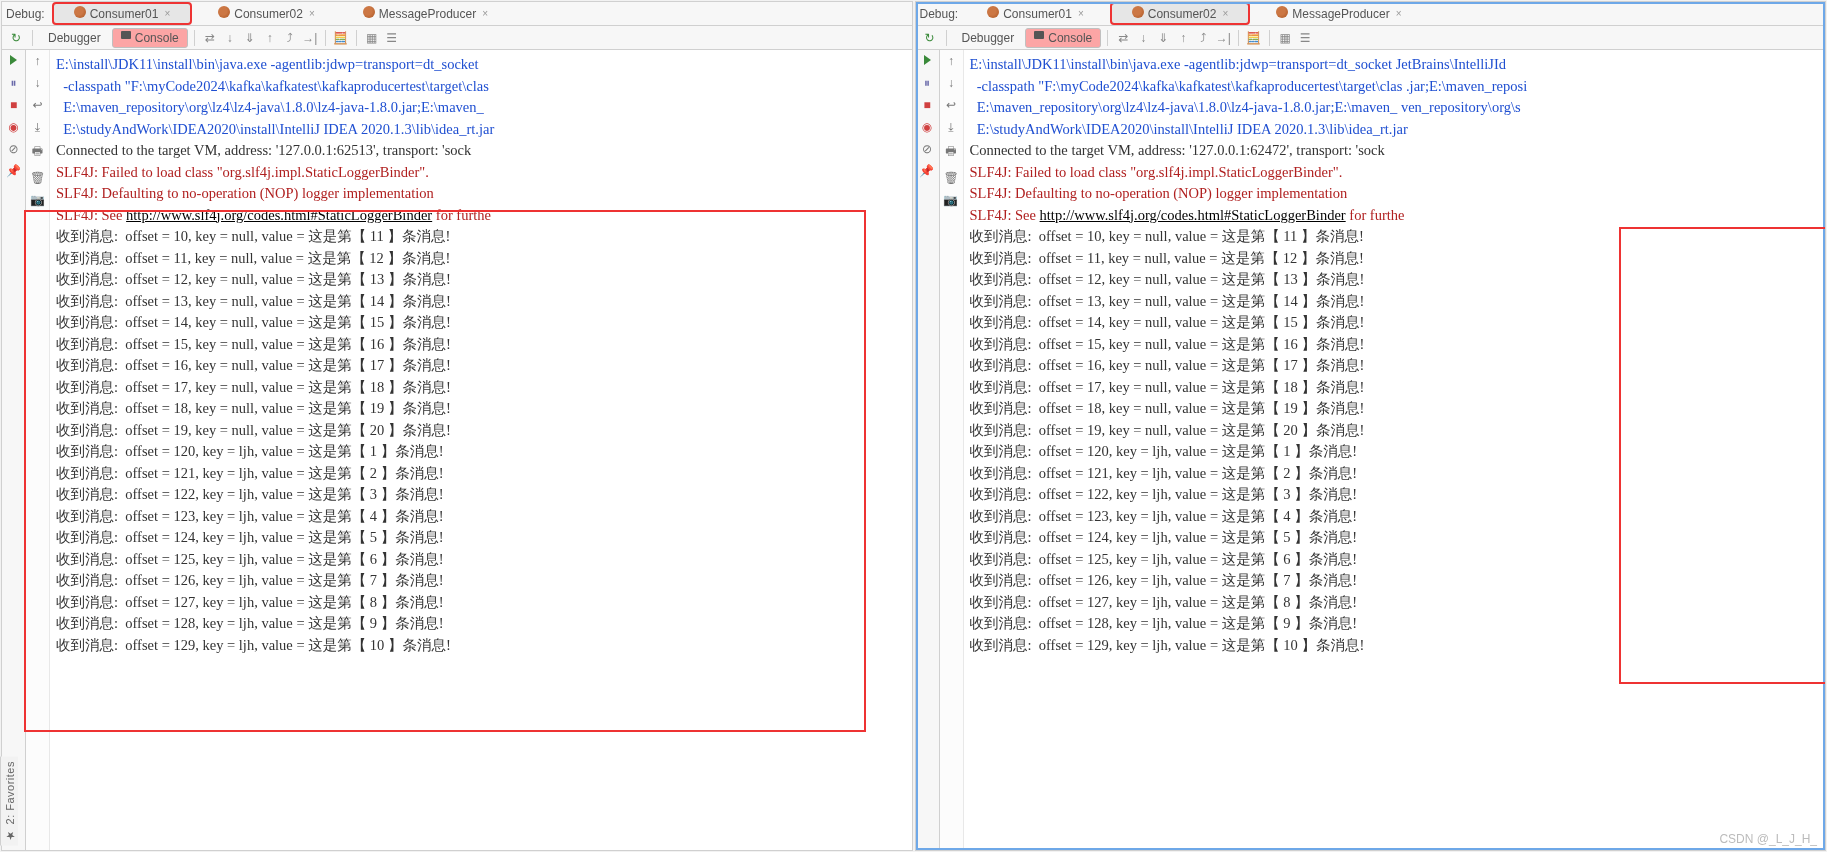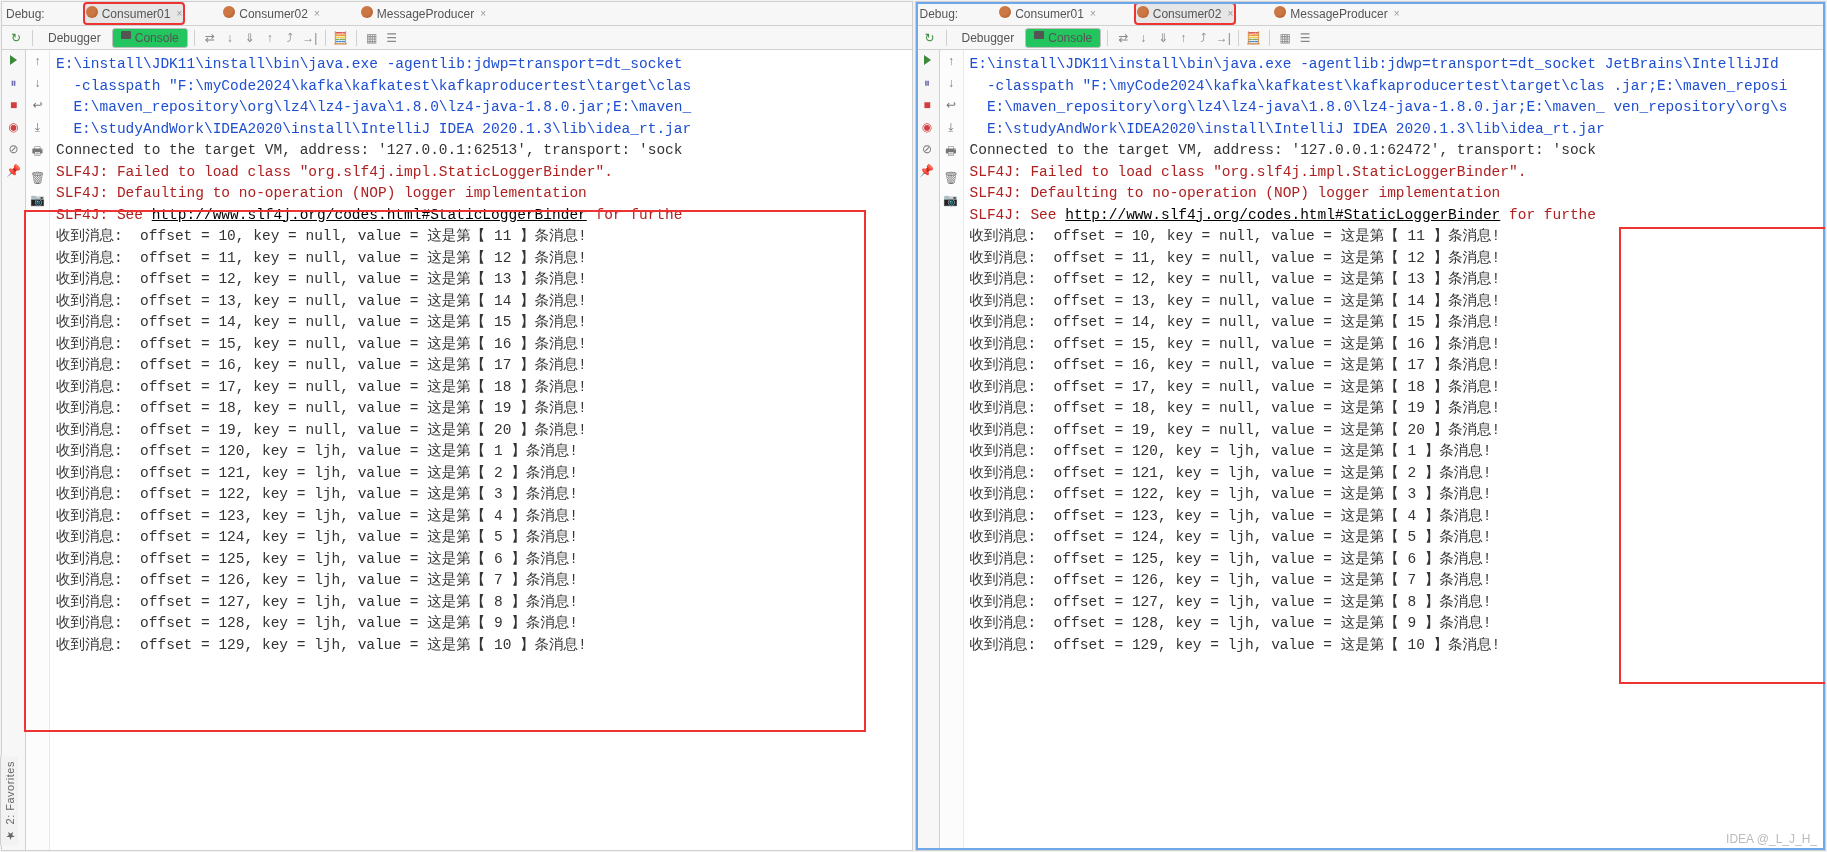--- a/index.html
+++ b/index.html
@@ -36,27 +36,26 @@
     z-index: 3;
   }
   .debug-bar {
     display: flex;
     align-items: center;
     height: 24px;
     padding: 0 4px;
     border-bottom: 1px solid #d0d0d0;
     background: #f7f7f7;
     font-size: 12px;
-    gap: 31px;
   }
   .debug-bar .label { margin-right: 8px; color: #555; }
   .debug-tab {
     display: flex;
     align-items: center;
-    padding: 2px 1px;
+    padding: 2px 20px;
     margin-right: 6px;
     border: 1px solid transparent;
     border-radius: 3px;
     cursor: pointer;
     color: #555;
   }
   .debug-tab.active { background: #e6e6e6; border-color: #c6c6c6; }
   .debug-tab .icon { margin-right: 4px; }
   .debug-tab .close { margin-left: 6px; color: #999; font-size: 10px; }
   .red-box-tab {
@@ -86,21 +85,21 @@
   .sub-bar .tabbtn {
     padding: 2px 8px;
     border: 1px solid transparent;
     font-size: 12px;
     color: #555;
     cursor: pointer;
     display: flex;
     gap: 4px;
   }
   .sub-bar .tabbtn.active {
-    background: #22c55e;
+    background: #fca5a5;
     border: 1px solid #c0c0c0;
     border-radius: 3px;
   }
   .sub-bar .tool {
     width: 18px;
     text-align: center;
     color: #888;
     cursor: pointer;
   }
   .body {
@@ -131,21 +130,21 @@
     flex-direction: column;
     align-items: center;
     padding-top: 4px;
     gap: 8px;
   }
   .gutter2 .g { cursor: pointer; color: #777; }
   .console {
     flex: 1;
     overflow: hidden;
     padding: 4px 6px;
-    font-family: Liberation Mono, monospace;
+    font-family: Liberation Serif, serif;
     font-size: 14.5px;
     line-height: 21.5px;
     white-space: pre;
     position: relative;
   }
   .console .line { white-space: pre; }
   .console .blue { color: #1f4fd1; }
   .console .red { color: #b02020; }
   .console .link { color: #000000; text-decoration: underline; }
   .red-box-console-left {
@@ -334,13 +333,13 @@
         <span class="g">📷</span>
       </div>
       <div class="console" id="console-right"><div class="line blue">E:\install\JDK11\install\bin\java.exe -agentlib:jdwp=transport=dt_socket JetBrains\IntelliJId</div><div class="line blue">  -classpath "F:\myCode2024\kafka\kafkatest\kafkaproducertest\target\clas .jar;E:\maven_reposi</div><div class="line blue">  E:\maven_repository\org\lz4\lz4-java\1.8.0\lz4-java-1.8.0.jar;E:\maven_ ven_repository\org\s</div><div class="line blue">  E:\studyAndWork\IDEA2020\install\IntelliJ IDEA 2020.1.3\lib\idea_rt.jar</div><div class="line">Connected to the target VM, address: '127.0.0.1:62472', transport: 'sock</div><div class="line red">SLF4J: Failed to load class "org.slf4j.impl.StaticLoggerBinder".</div><div class="line red">SLF4J: Defaulting to no-operation (NOP) logger implementation</div><div class="line red"><span>SLF4J: See </span><span class="link">http://www.slf4j.org/codes.html#StaticLoggerBinder</span><span> for furthe</span></div><div class="line">收到消息:  offset = 10, key = null, value = 这是第【 11 】条消息!</div><div class="line">收到消息:  offset = 11, key = null, value = 这是第【 12 】条消息!</div><div class="line">收到消息:  offset = 12, key = null, value = 这是第【 13 】条消息!</div><div class="line">收到消息:  offset = 13, key = null, value = 这是第【 14 】条消息!</div><div class="line">收到消息:  offset = 14, key = null, value = 这是第【 15 】条消息!</div><div class="line">收到消息:  offset = 15, key = null, value = 这是第【 16 】条消息!</div><div class="line">收到消息:  offset = 16, key = null, value = 这是第【 17 】条消息!</div><div class="line">收到消息:  offset = 17, key = null, value = 这是第【 18 】条消息!</div><div class="line">收到消息:  offset = 18, key = null, value = 这是第【 19 】条消息!</div><div class="line">收到消息:  offset = 19, key = null, value = 这是第【 20 】条消息!</div><div class="line">收到消息:  offset = 120, key = ljh, value = 这是第【 1 】条消息!</div><div class="line">收到消息:  offset = 121, key = ljh, value = 这是第【 2 】条消息!</div><div class="line">收到消息:  offset = 122, key = ljh, value = 这是第【 3 】条消息!</div><div class="line">收到消息:  offset = 123, key = ljh, value = 这是第【 4 】条消息!</div><div class="line">收到消息:  offset = 124, key = ljh, value = 这是第【 5 】条消息!</div><div class="line">收到消息:  offset = 125, key = ljh, value = 这是第【 6 】条消息!</div><div class="line">收到消息:  offset = 126, key = ljh, value = 这是第【 7 】条消息!</div><div class="line">收到消息:  offset = 127, key = ljh, value = 这是第【 8 】条消息!</div><div class="line">收到消息:  offset = 128, key = ljh, value = 这是第【 9 】条消息!</div><div class="line">收到消息:  offset = 129, key = ljh, value = 这是第【 10 】条消息!</div></div>
     </div>
     <div class="red-box-console-right"></div>
   </div>
 
 </div>
 
 <div class="left-vertical">★ 2: Favorites</div>
-<div class="watermark">IDEA @_L_J_H_</div>
+<div class="watermark">CSDN @_L_J_H_</div>
 
 </body></html>

